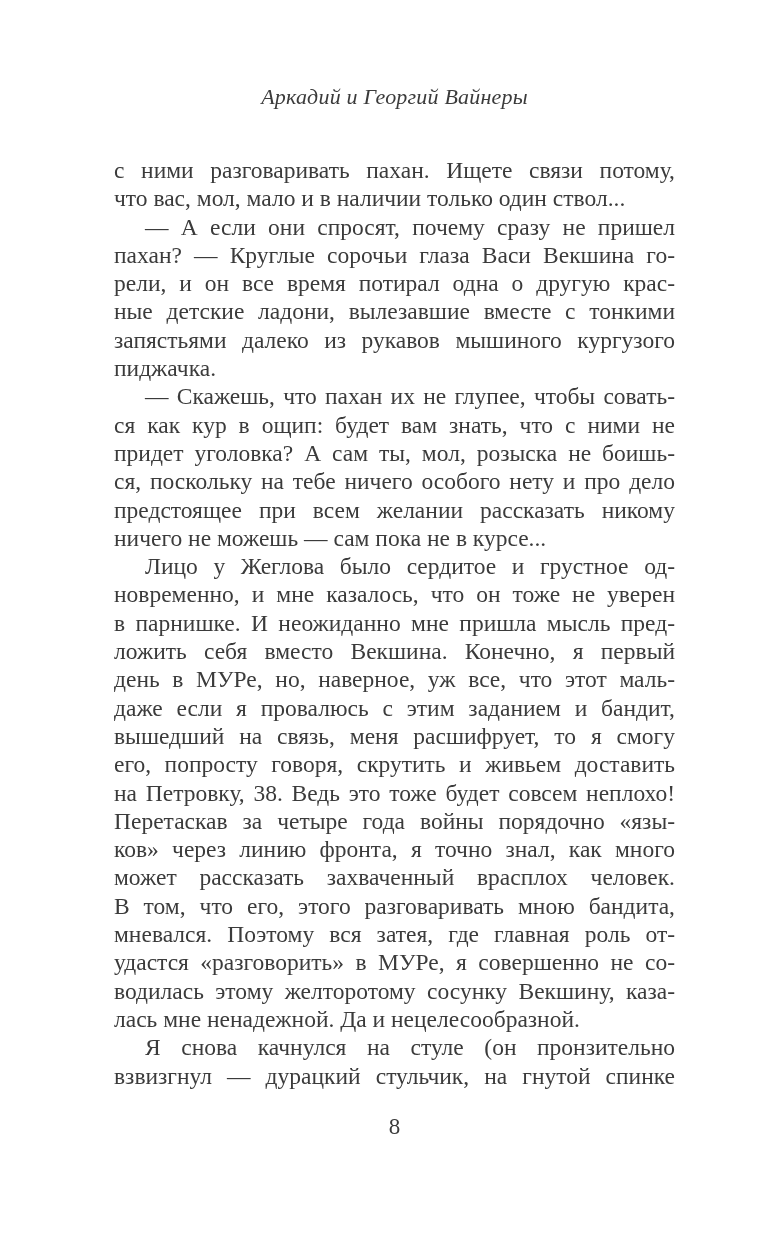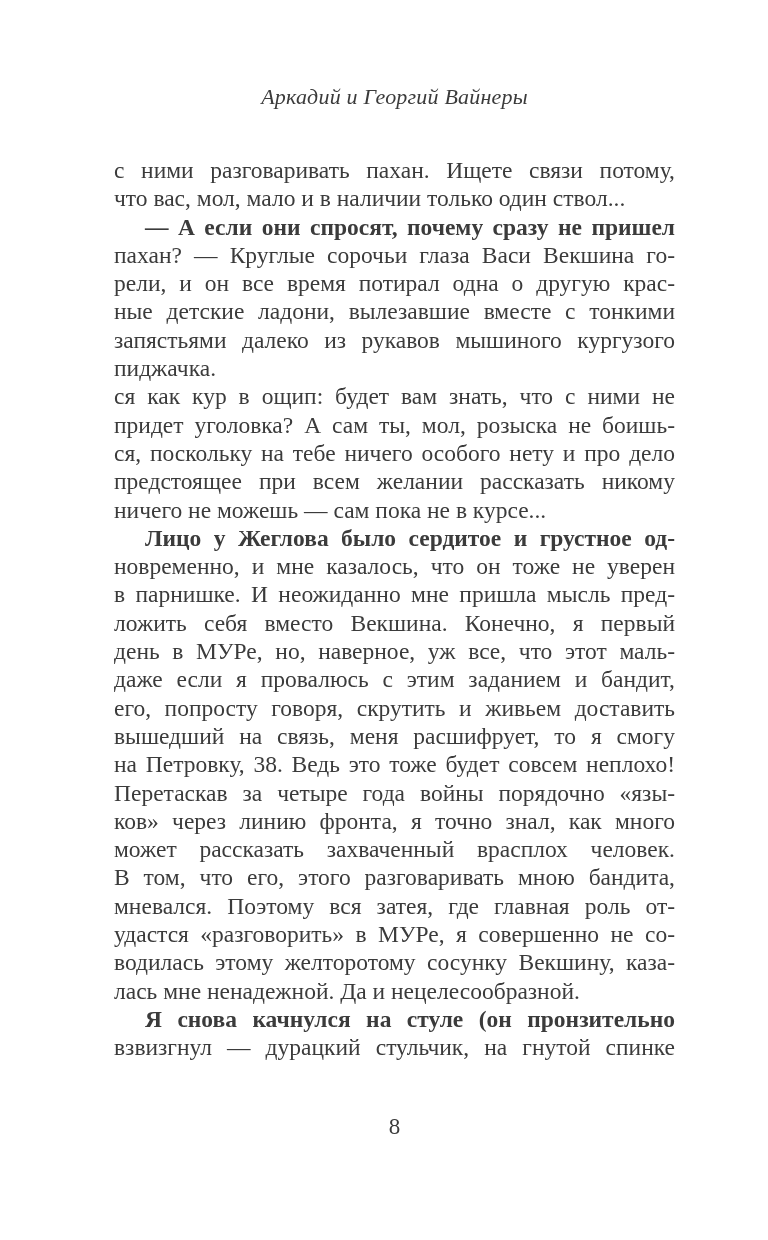--- a/index.html
+++ b/index.html
@@ -42,21 +42,20 @@
     text-align: justify;
     text-align-last: justify;
     white-space: nowrap;
     color: #3b3b3b;
   }
   .line-end {
     text-align-last: left;
   }
   .line-indent {
     text-indent: 31px;
-    font-weight: bold;
   }
   .page-number {
     position: absolute;
     left: 114px;
     top: 1113px;
     width: 561px;
     text-align: center;
     font-size: 23px;
     line-height: 28px;
     color: #3b3b3b;
@@ -70,33 +69,34 @@
 
   <div class="body-text">
       <div class="line">с ними разговаривать пахан. Ищете связи потому,</div>
       <div class="line line-end">что вас, мол, мало и в наличии только один ствол...</div>
       <div class="line line-indent">— А если они спросят, почему сразу не пришел</div>
       <div class="line">пахан? — Круглые сорочьи глаза Васи Векшина го-</div>
       <div class="line">рели, и он все время потирал одна о другую крас-</div>
       <div class="line">ные детские ладони, вылезавшие вместе с тонкими</div>
       <div class="line">запястьями далеко из рукавов мышиного кургузого</div>
       <div class="line line-end">пиджачка.</div>
+      <div class="line line-indent">— Скажешь, что пахан их не глупее, чтобы совать-</div>
       <div class="line">ся как кур в ощип: будет вам знать, что с ними не</div>
       <div class="line">придет уголовка? А сам ты, мол, розыска не боишь-</div>
       <div class="line">ся, поскольку на тебе ничего особого нету и про дело</div>
       <div class="line">предстоящее при всем желании рассказать никому</div>
       <div class="line line-end">ничего не можешь — сам пока не в курсе...</div>
       <div class="line line-indent">Лицо у Жеглова было сердитое и грустное од-</div>
       <div class="line">новременно, и мне казалось, что он тоже не уверен</div>
       <div class="line">в парнишке. И неожиданно мне пришла мысль пред-</div>
       <div class="line">ложить себя вместо Векшина. Конечно, я первый</div>
       <div class="line">день в МУРе, но, наверное, уж все, что этот маль-</div>
       <div class="line">даже если я провалюсь с этим заданием и бандит,</div>
+      <div class="line">вышедший на связь, меня расшифрует, то я смогу</div>
       <div class="line">его, попросту говоря, скрутить и живьем доставить</div>
-      <div class="line">вышедший на связь, меня расшифрует, то я смогу</div>
       <div class="line">на Петровку, 38. Ведь это тоже будет совсем неплохо!</div>
       <div class="line">Перетаскав за четыре года войны порядочно «язы-</div>
       <div class="line">ков» через линию фронта, я точно знал, как много</div>
       <div class="line">может рассказать захваченный врасплох человек.</div>
       <div class="line">В том, что его, этого разговаривать мною бандита,</div>
       <div class="line">мневался. Поэтому вся затея, где главная роль от-</div>
       <div class="line">удастся «разговорить» в МУРе, я совершенно не со-</div>
       <div class="line">водилась этому желторотому сосунку Векшину, каза-</div>
       <div class="line line-end">лась мне ненадежной. Да и нецелесообразной.</div>
       <div class="line line-indent">Я снова качнулся на стуле (он пронзительно</div>

